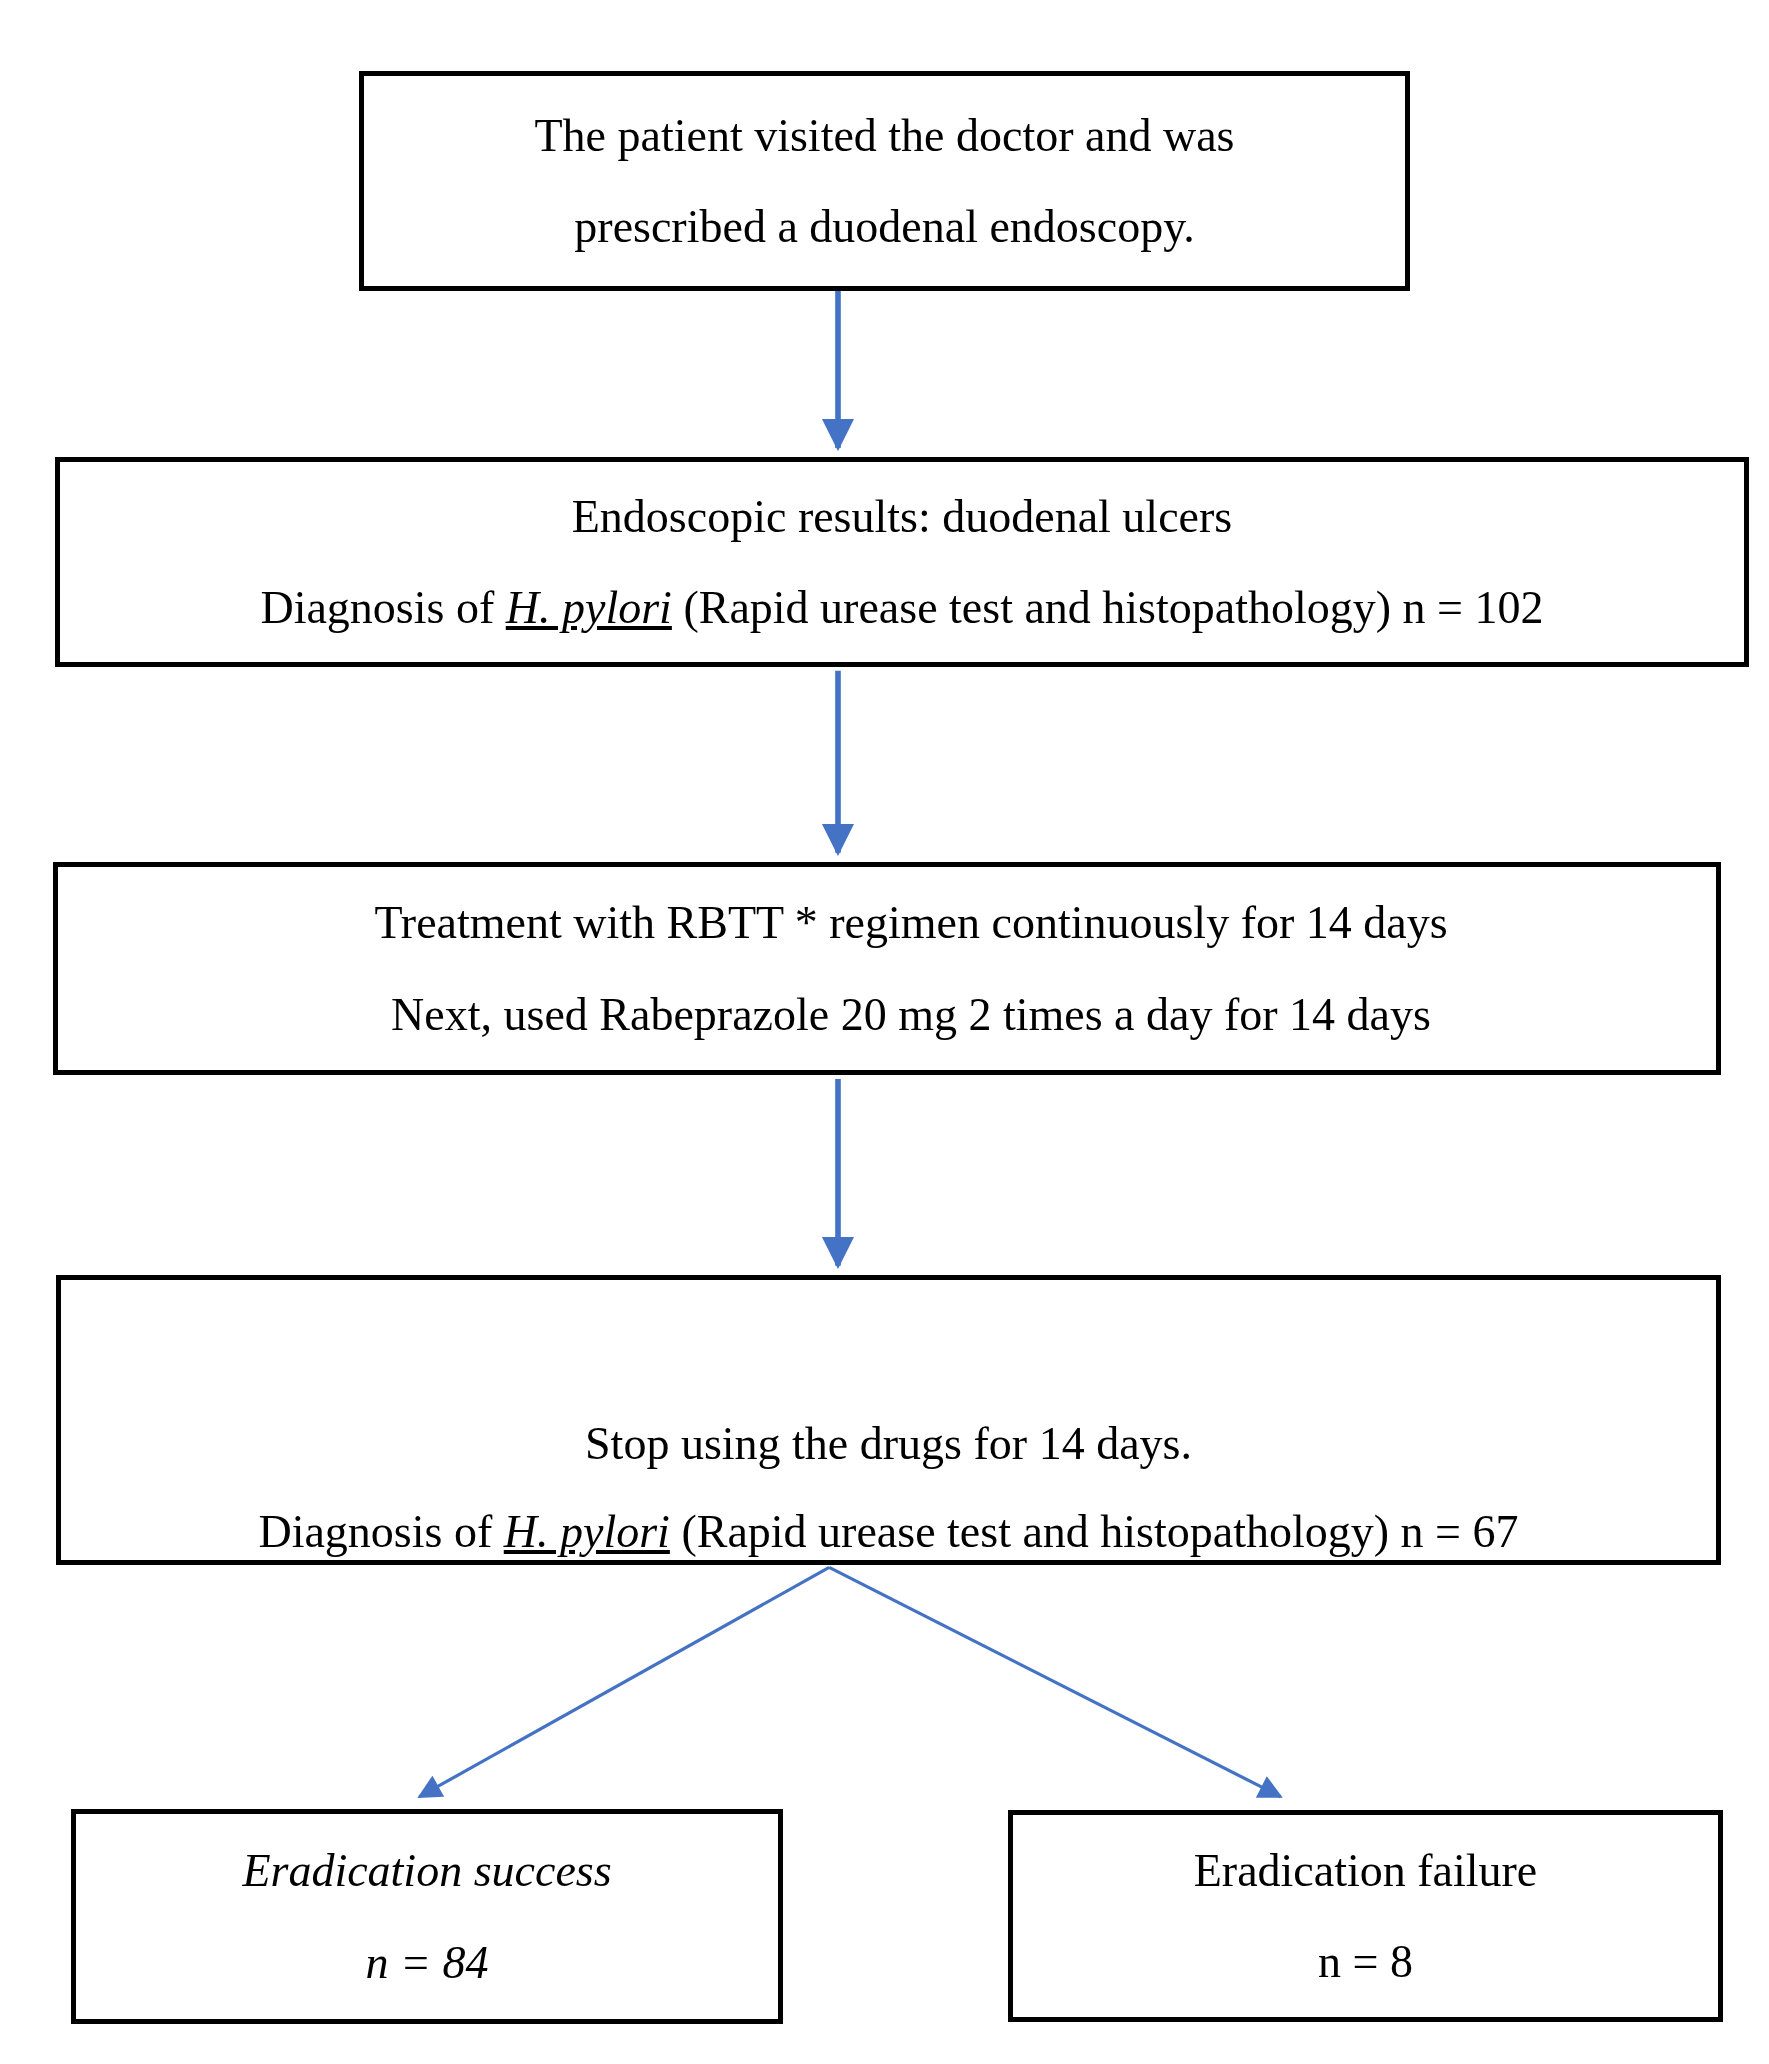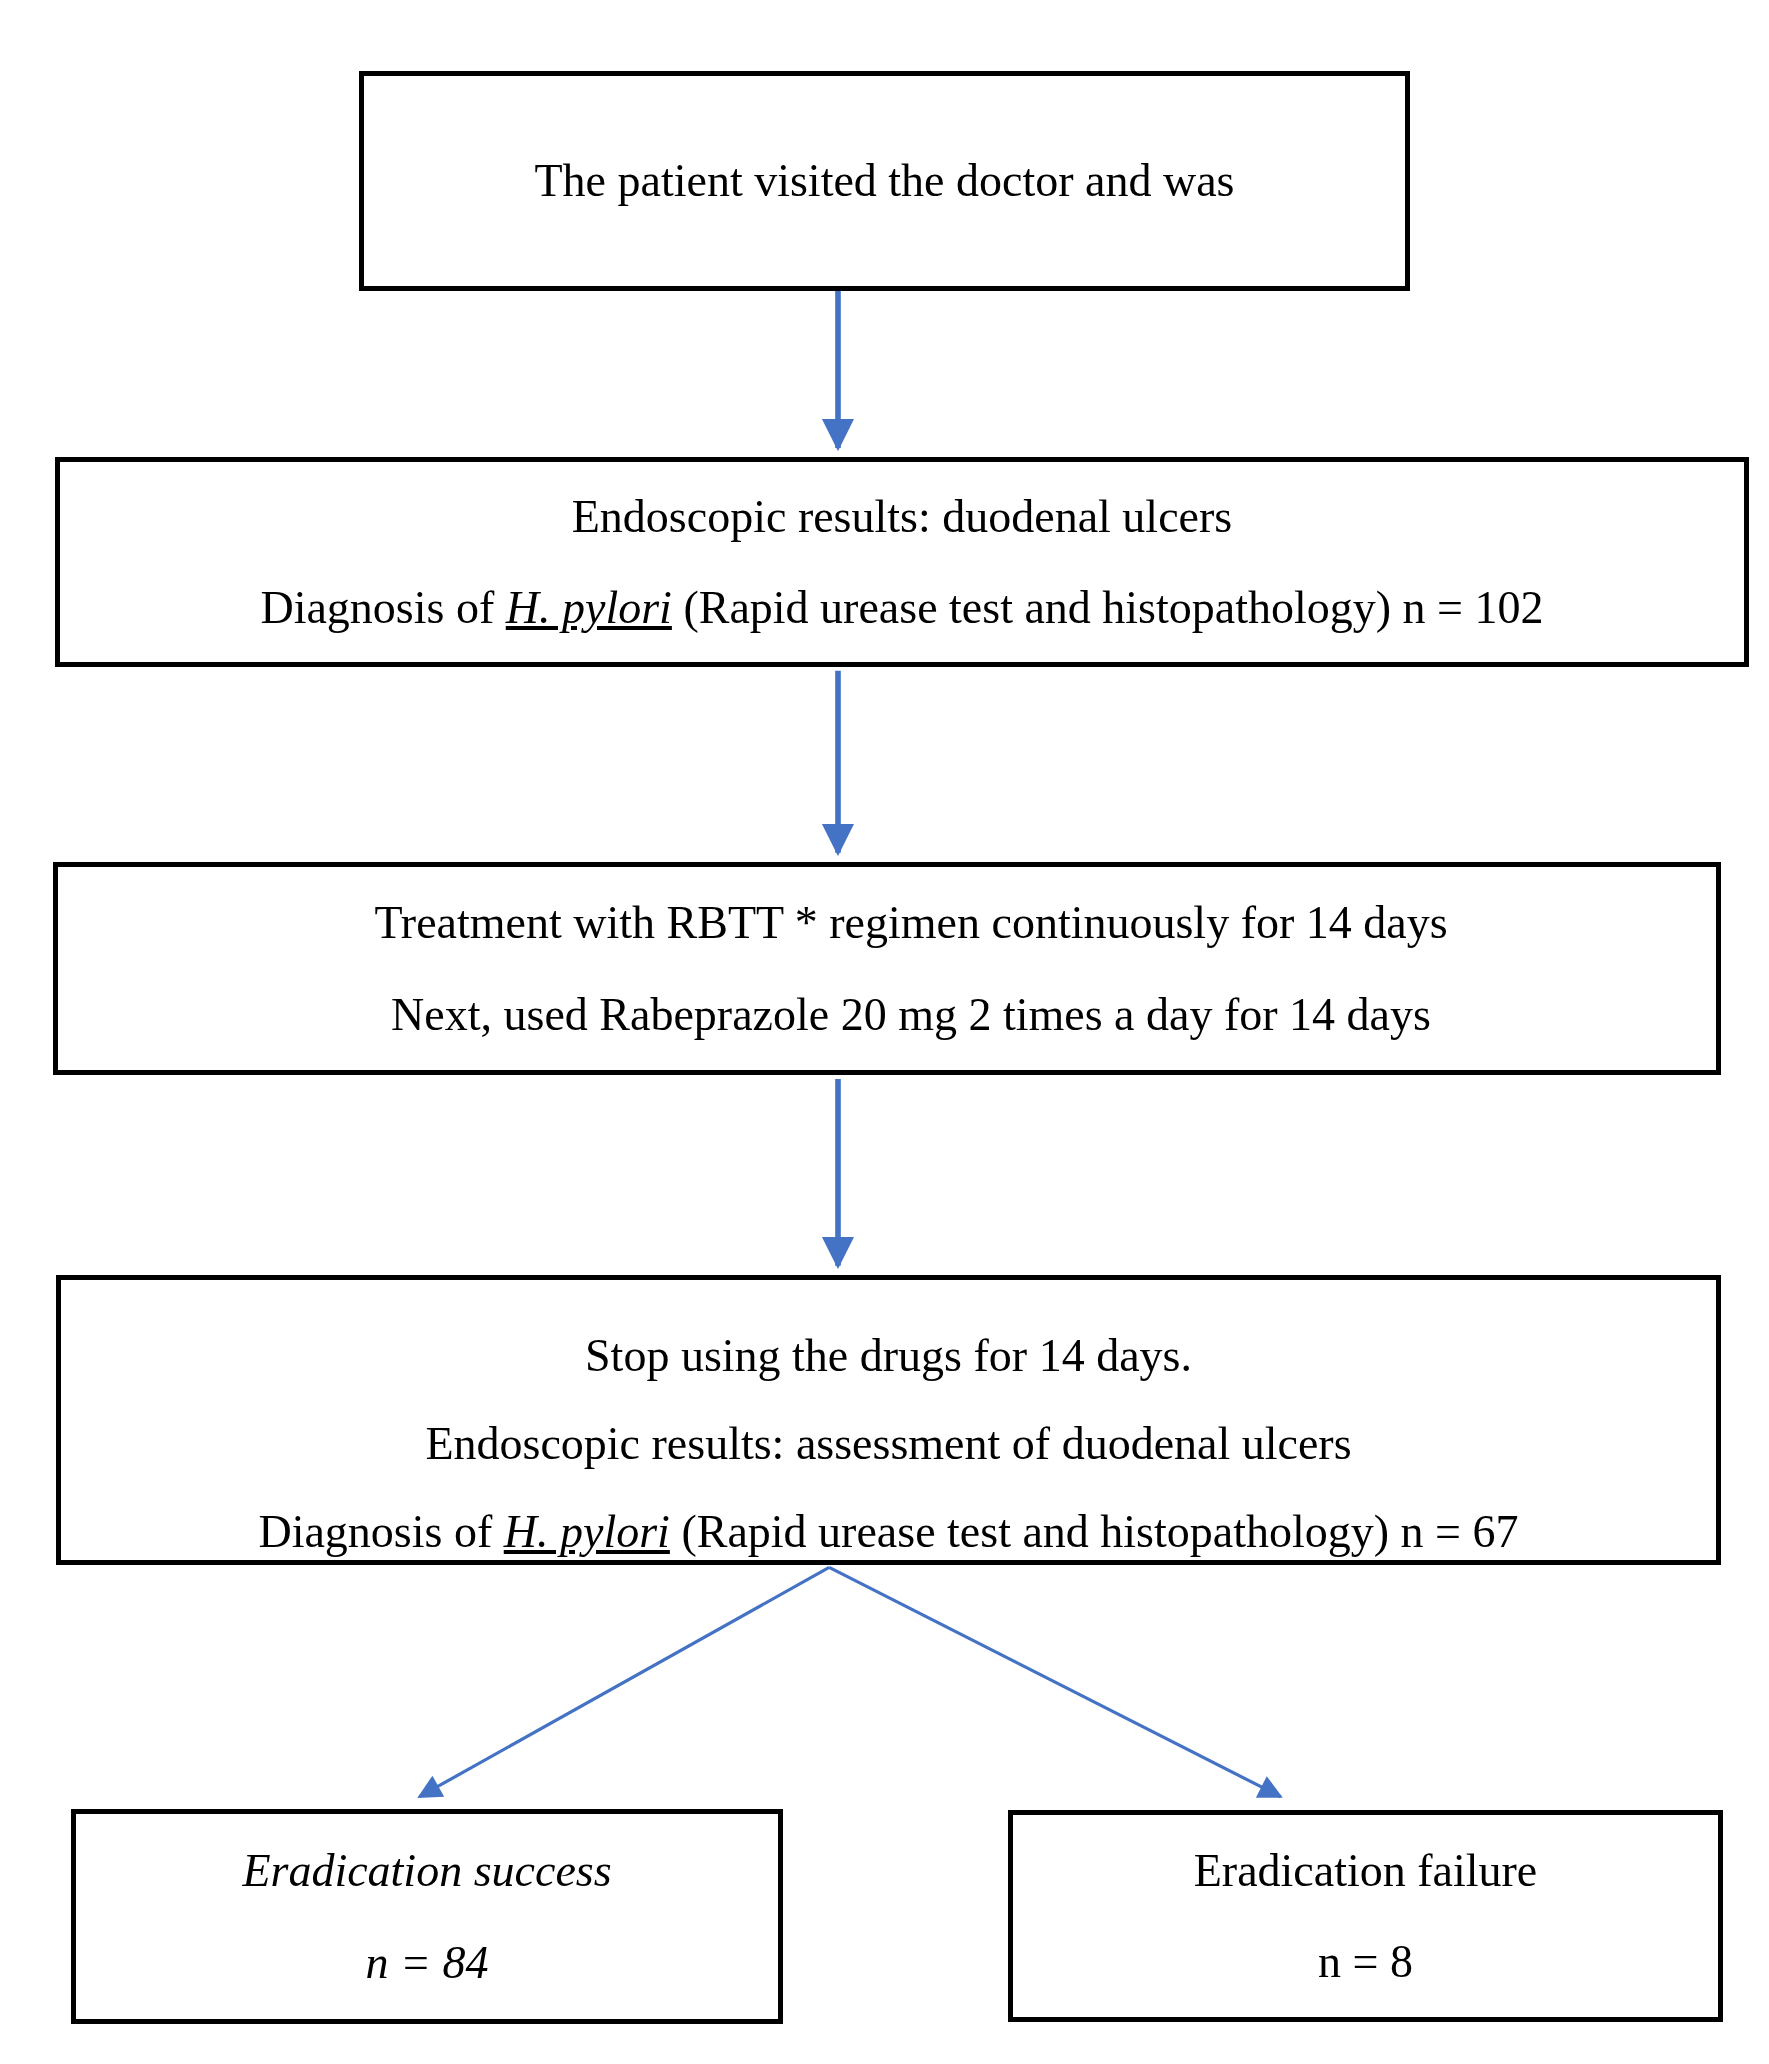--- a/index.html
+++ b/index.html
@@ -69,35 +69,35 @@
     </defs>
     <line x1="1045" y1="316" x2="1045" y2="558" stroke="#4472C4" stroke-width="7" marker-end="url(#head-lg)"></line>
     <line x1="1045" y1="836" x2="1045" y2="1063" stroke="#4472C4" stroke-width="7" marker-end="url(#head-lg)"></line>
     <line x1="1045" y1="1345" x2="1045" y2="1578" stroke="#4472C4" stroke-width="7" marker-end="url(#head-lg)"></line>
     <line x1="1034" y1="1954" x2="523" y2="2240" stroke="#4472C4" stroke-width="4" marker-end="url(#head-sm)"></line>
     <line x1="1034" y1="1954" x2="1597" y2="2240" stroke="#4472C4" stroke-width="4" marker-end="url(#head-sm)"></line>
   </svg>
 
   <div class="node" id="node-visit">
     <div class="line">The patient visited the doctor and was</div>
+    <div class="line">prescribed a duodenal endoscopy.</div>
   </div>
 
   <div class="node" id="node-endoscopy">
     <div class="line">Endoscopic results: duodenal ulcers</div>
     <div class="line"><span>Diagnosis of </span><em>H. pylori</em><span> (Rapid urease test and histopathology) n = 102</span></div>
   </div>
 
   <div class="node" id="node-treatment">
     <div class="line">Treatment with RBTT * regimen continuously for 14 days</div>
     <div class="line">Next, used Rabeprazole 20 mg 2 times a day for 14 days</div>
   </div>
 
   <div class="node" id="node-assessment">
     <div class="line">Stop using the drugs for 14 days.</div>
-    <div class="line">Endoscopic results: assessment of duodenal ulcers</div>
     <div class="line"><span>Diagnosis of </span><em>H. pylori</em><span> (Rapid urease test and histopathology) n = 67</span></div>
   </div>
 
   <div class="node" id="node-success">
     <div class="line">Eradication success</div>
     <div class="line">n = 84</div>
   </div>
 
   <div class="node" id="node-failure">
     <div class="line">Eradication failure</div>

